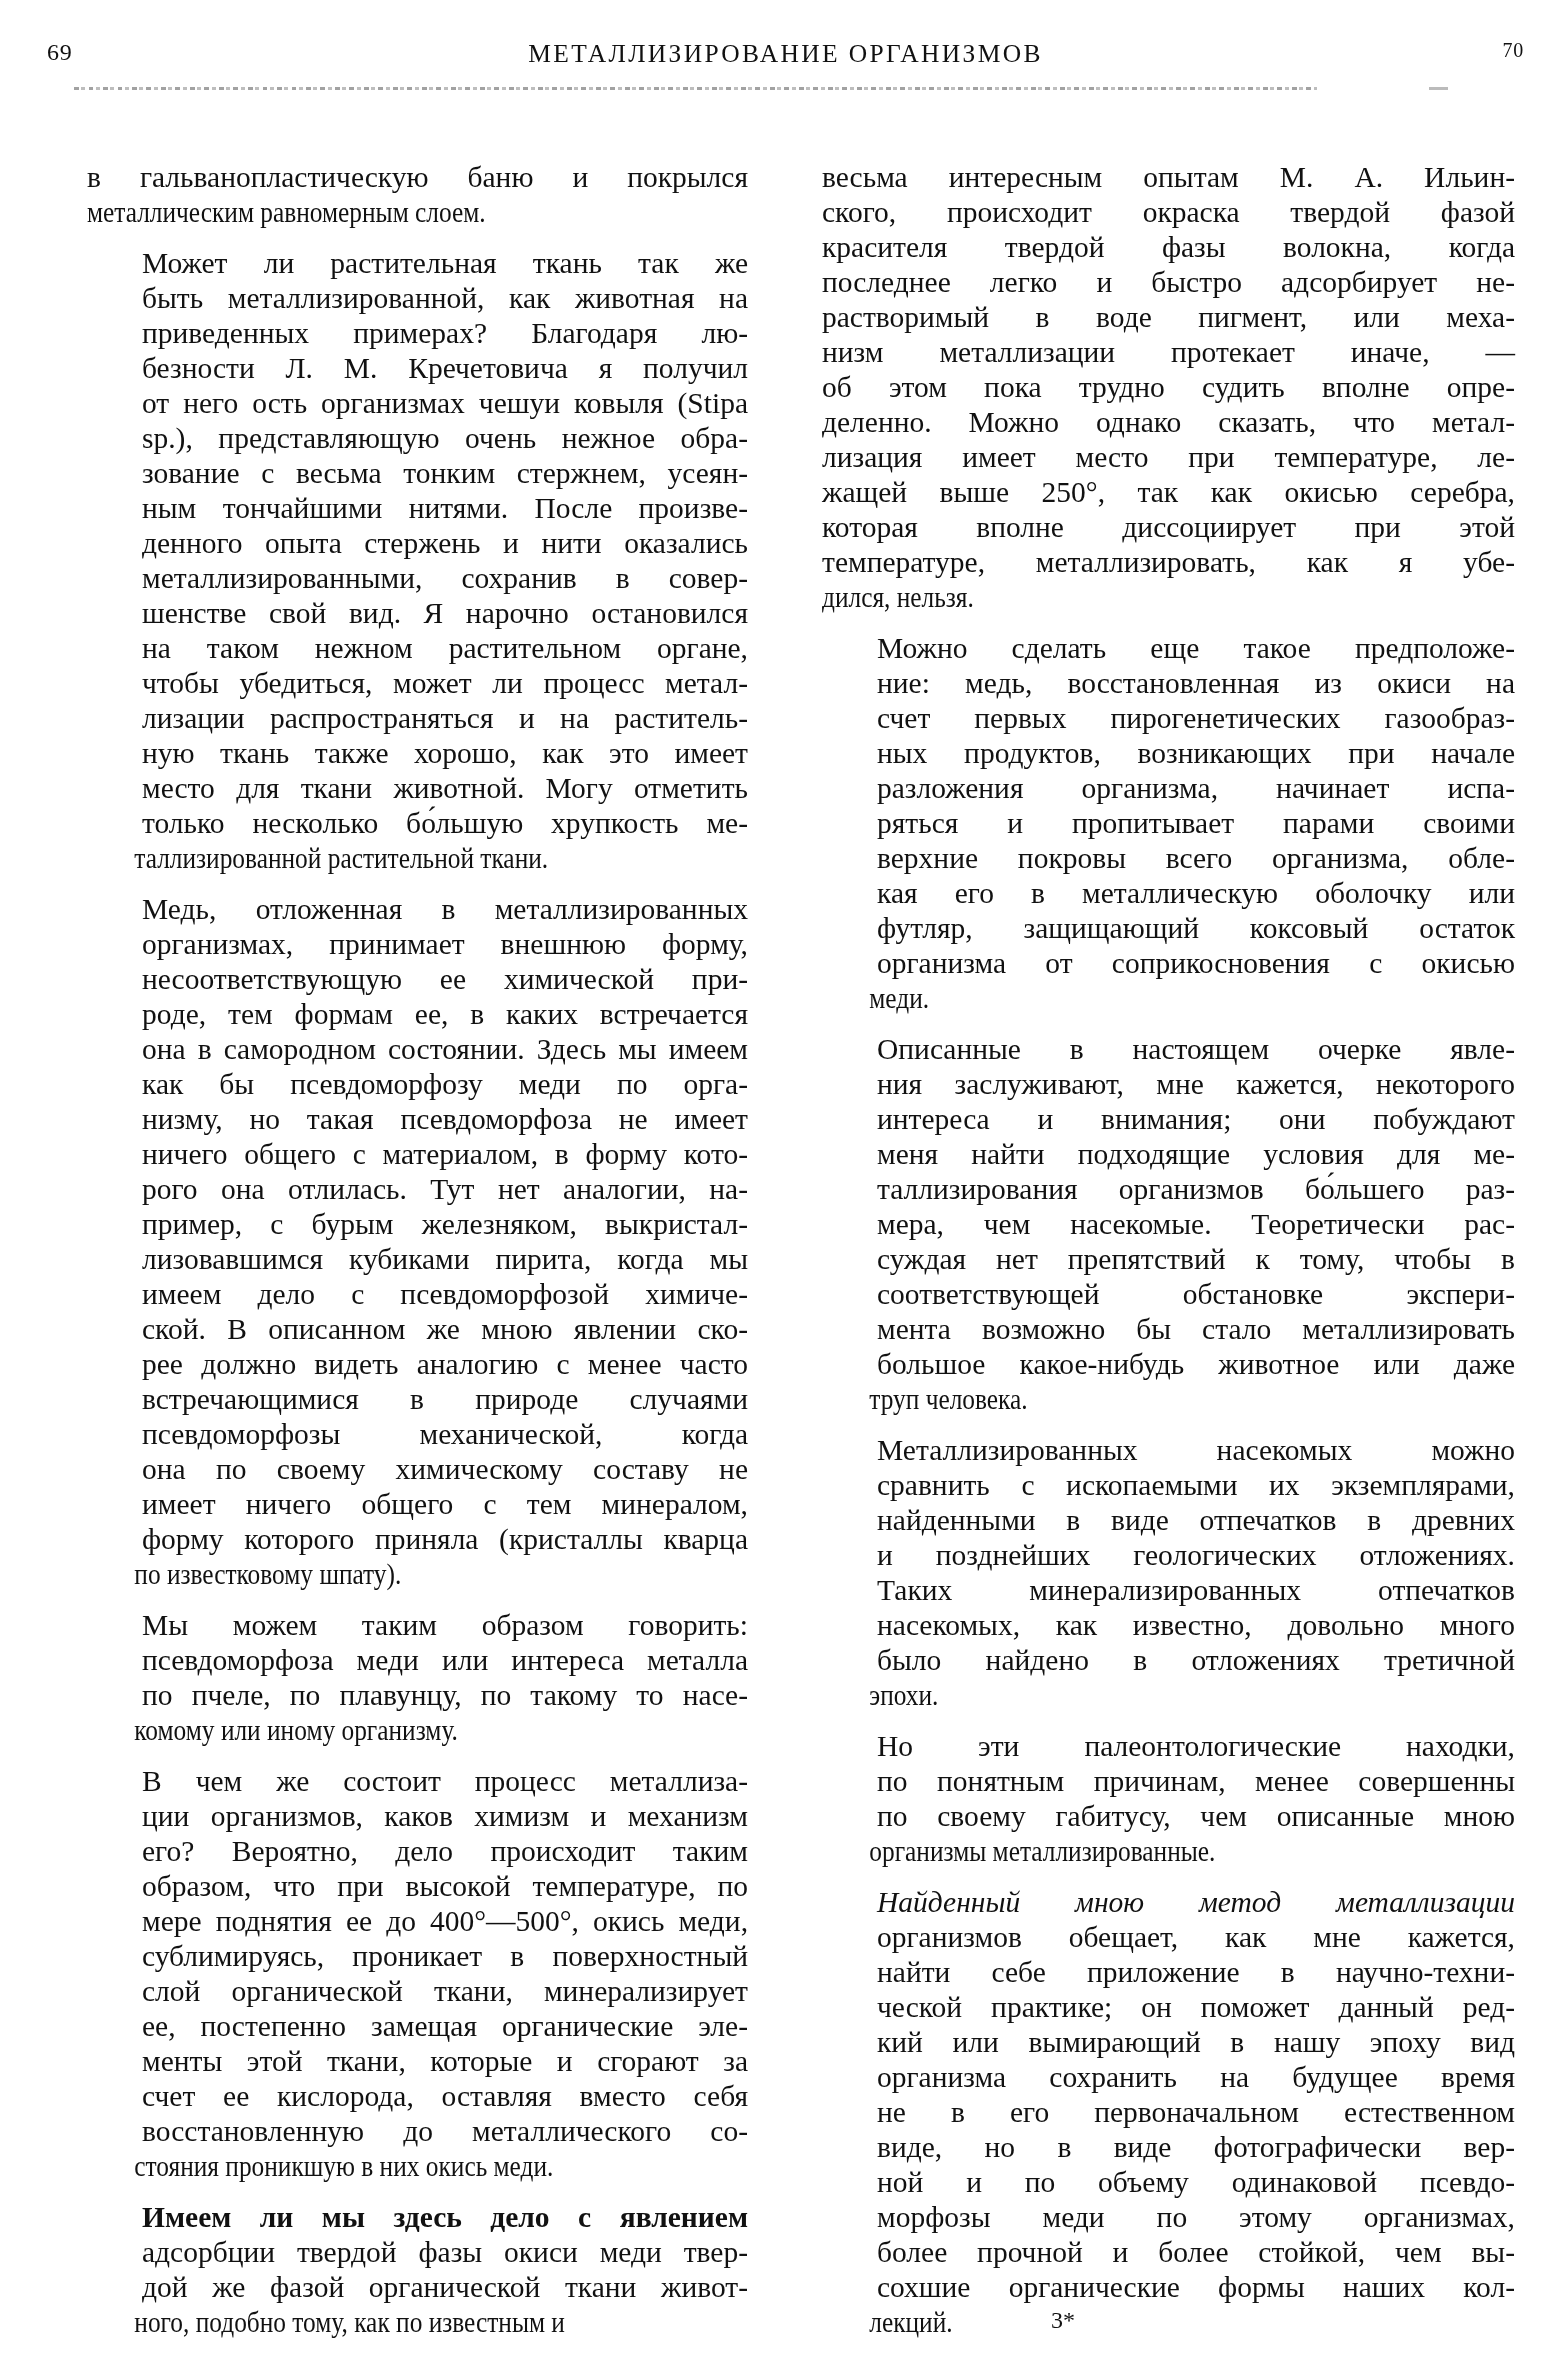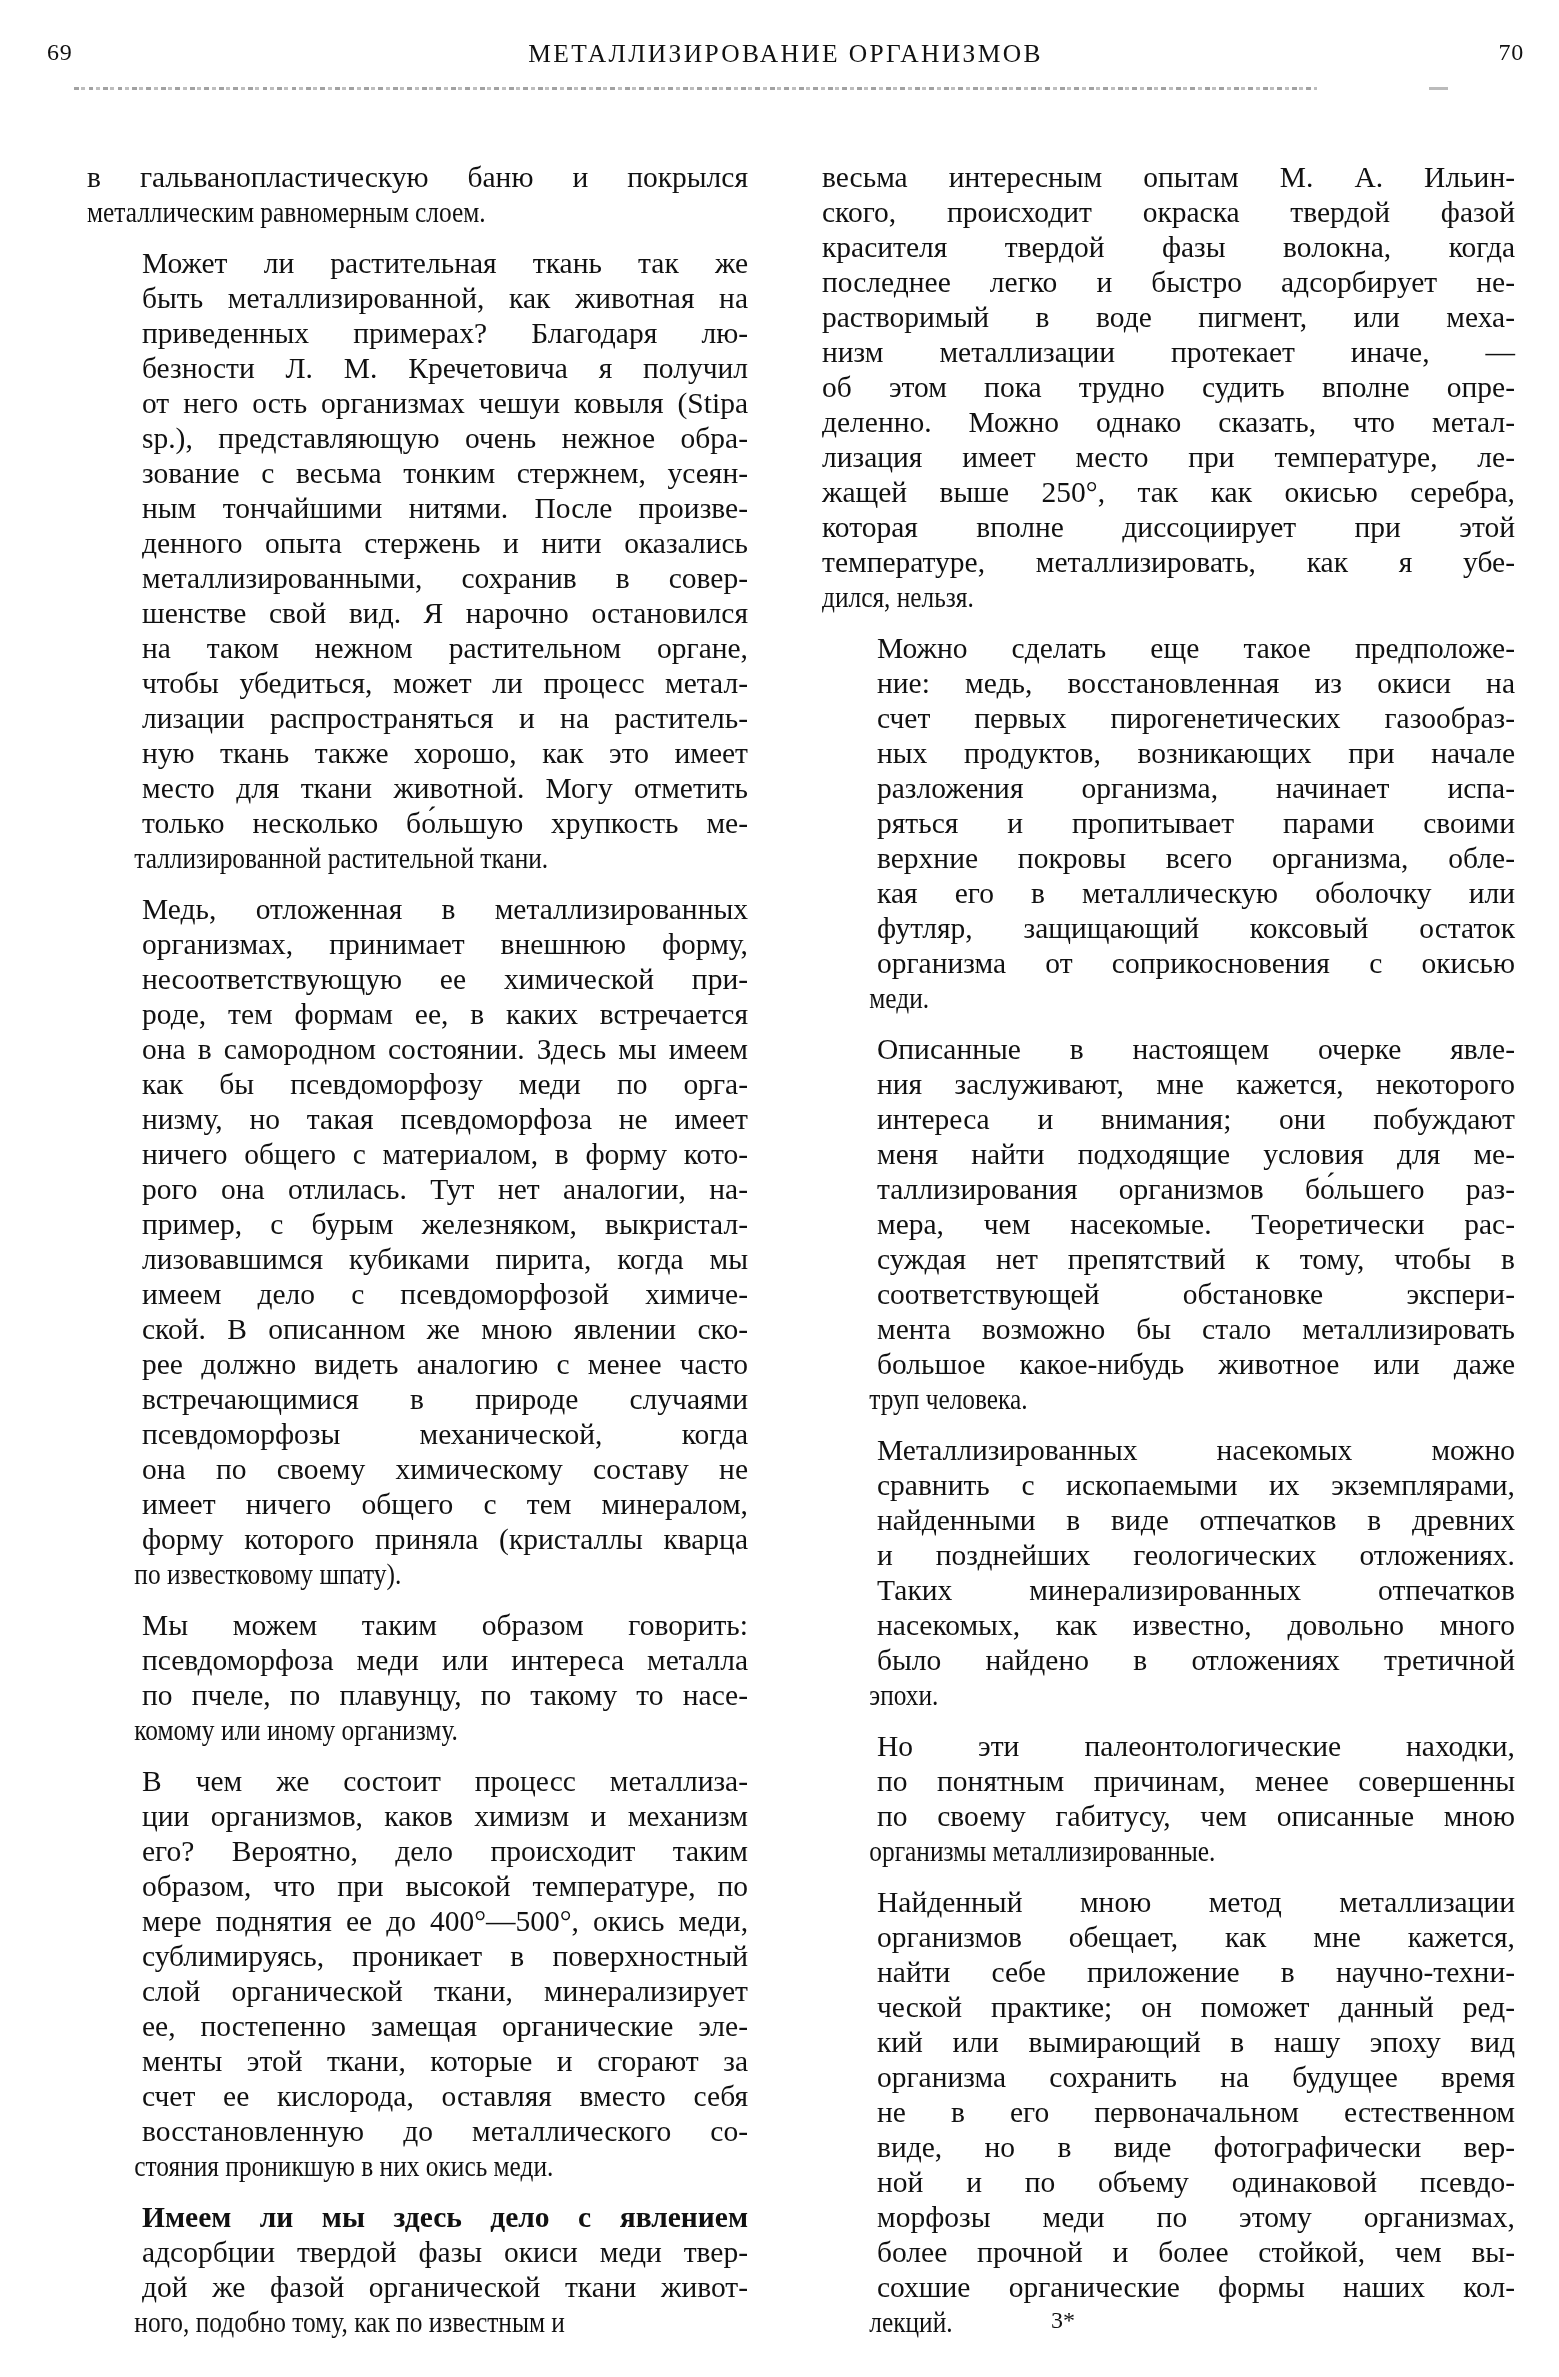--- a/index.html
+++ b/index.html
@@ -5,21 +5,21 @@
   html, body { margin: 0; padding: 0; background: #ffffff; }
   body {
     width: 1560px; height: 2377px; position: relative; overflow: hidden;
     font-family: "Liberation Serif", "DejaVu Serif", serif;
     color: #111111;
   }
   .page-header {
     position: absolute; left: 47px; top: 39px; width: 1477px; height: 39px;
   }
   .pg-left { position: absolute; left: 0; top: 0; font-size: 24px; letter-spacing: 0.8px; }
-  .pg-right { position: absolute; right: 0; top: 0; font-size: 24px; letter-spacing: 0.8px; margin-left: 38px; }
+  .pg-right { position: absolute; right: 0; top: 0; font-size: 20px; letter-spacing: 0.8px; margin-left: 38px; }
   .running-title {
     position: absolute; left: 0; right: 0; top: 0; text-align: center;
     font-size: 26px; letter-spacing: 2.4px; transform: scaleX(0.98);
   }
   .header-rule {
     position: absolute; left: 74px; top: 87px; width: 1243px; height: 3.2px;
     background: repeating-linear-gradient(90deg, #555 0 4.8px, transparent 4.8px 7.3px, #888 7.3px 11.3px, transparent 11.3px 14.5px);
     opacity: 0.55;
   }
   .header-rule-small {
@@ -178,21 +178,21 @@
       <span class="line">было найдено в отложениях третичной</span>
       <span class="line last" style="transform-origin: left center; transform: scaleX(0.86); width: 843px;">эпохи.</span>
     </div>
     <div class="para indent">
       <span class="line" style="text-indent: 55px;">Но эти палеонтологические находки,</span>
       <span class="line">по понятным причинам, менее совершенны</span>
       <span class="line">по своему габитусу, чем описанные мною</span>
       <span class="line last" style="transform-origin: left center; transform: scaleX(0.86); width: 843px;">организмы металлизированные.</span>
     </div>
     <div class="para indent">
-      <span class="line" style="text-indent: 55px;">Найденный мною метод металлизации</span>
+      <span class="line" style="text-indent: 55px; font-style: italic;">Найденный мною метод металлизации</span>
       <span class="line">организмов обещает, как мне кажется,</span>
       <span class="line">найти себе приложение в научно-техни-</span>
       <span class="line">ческой практике; он поможет данный ред-</span>
       <span class="line">кий или вымирающий в нашу эпоху вид</span>
       <span class="line">организма сохранить на будущее время</span>
       <span class="line">не в его первоначальном естественном</span>
       <span class="line">виде, но в виде фотографически вер-</span>
       <span class="line">ной и по объему одинаковой псевдо-</span>
       <span class="line">морфозы меди по этому организмах,</span>
       <span class="line">более прочной и более стойкой, чем вы-</span>

